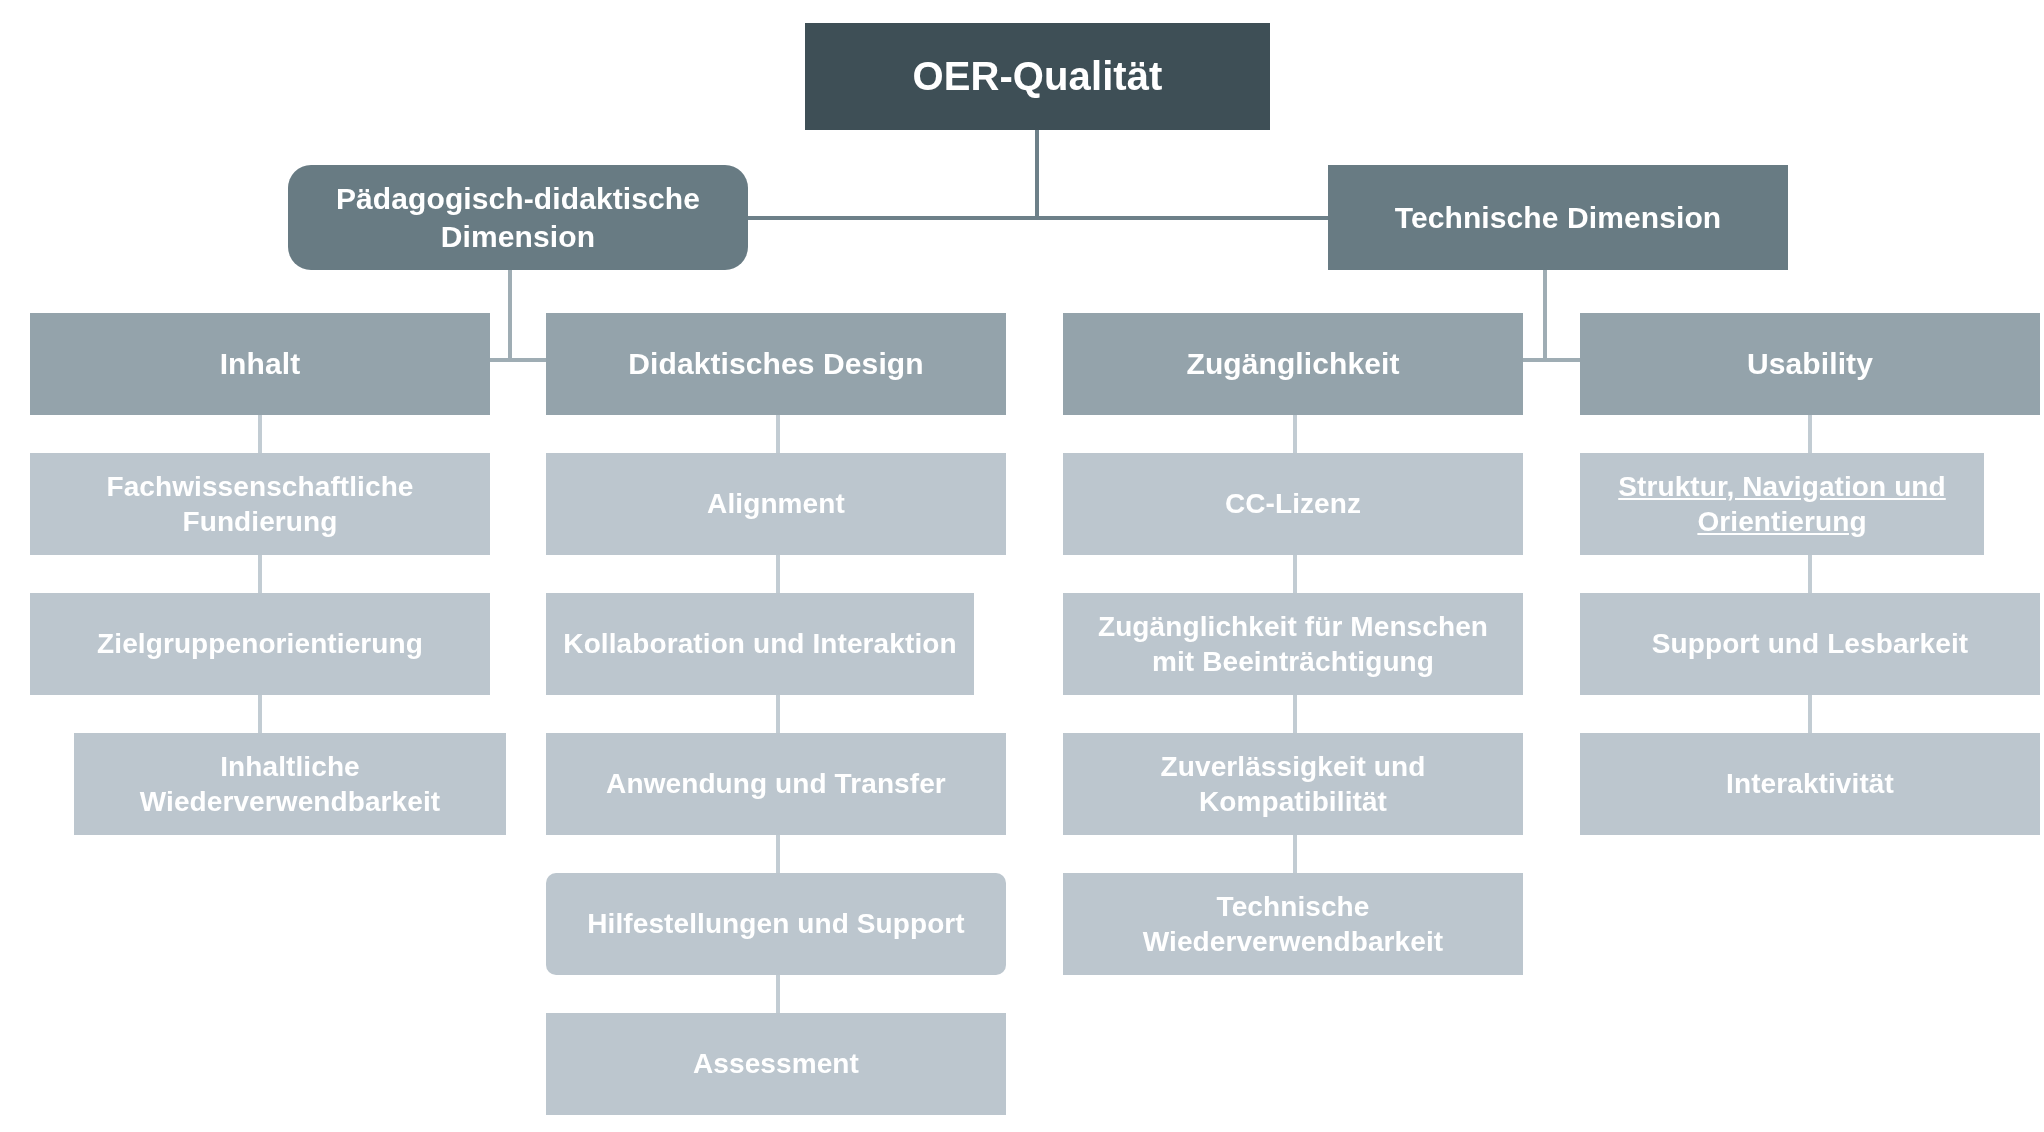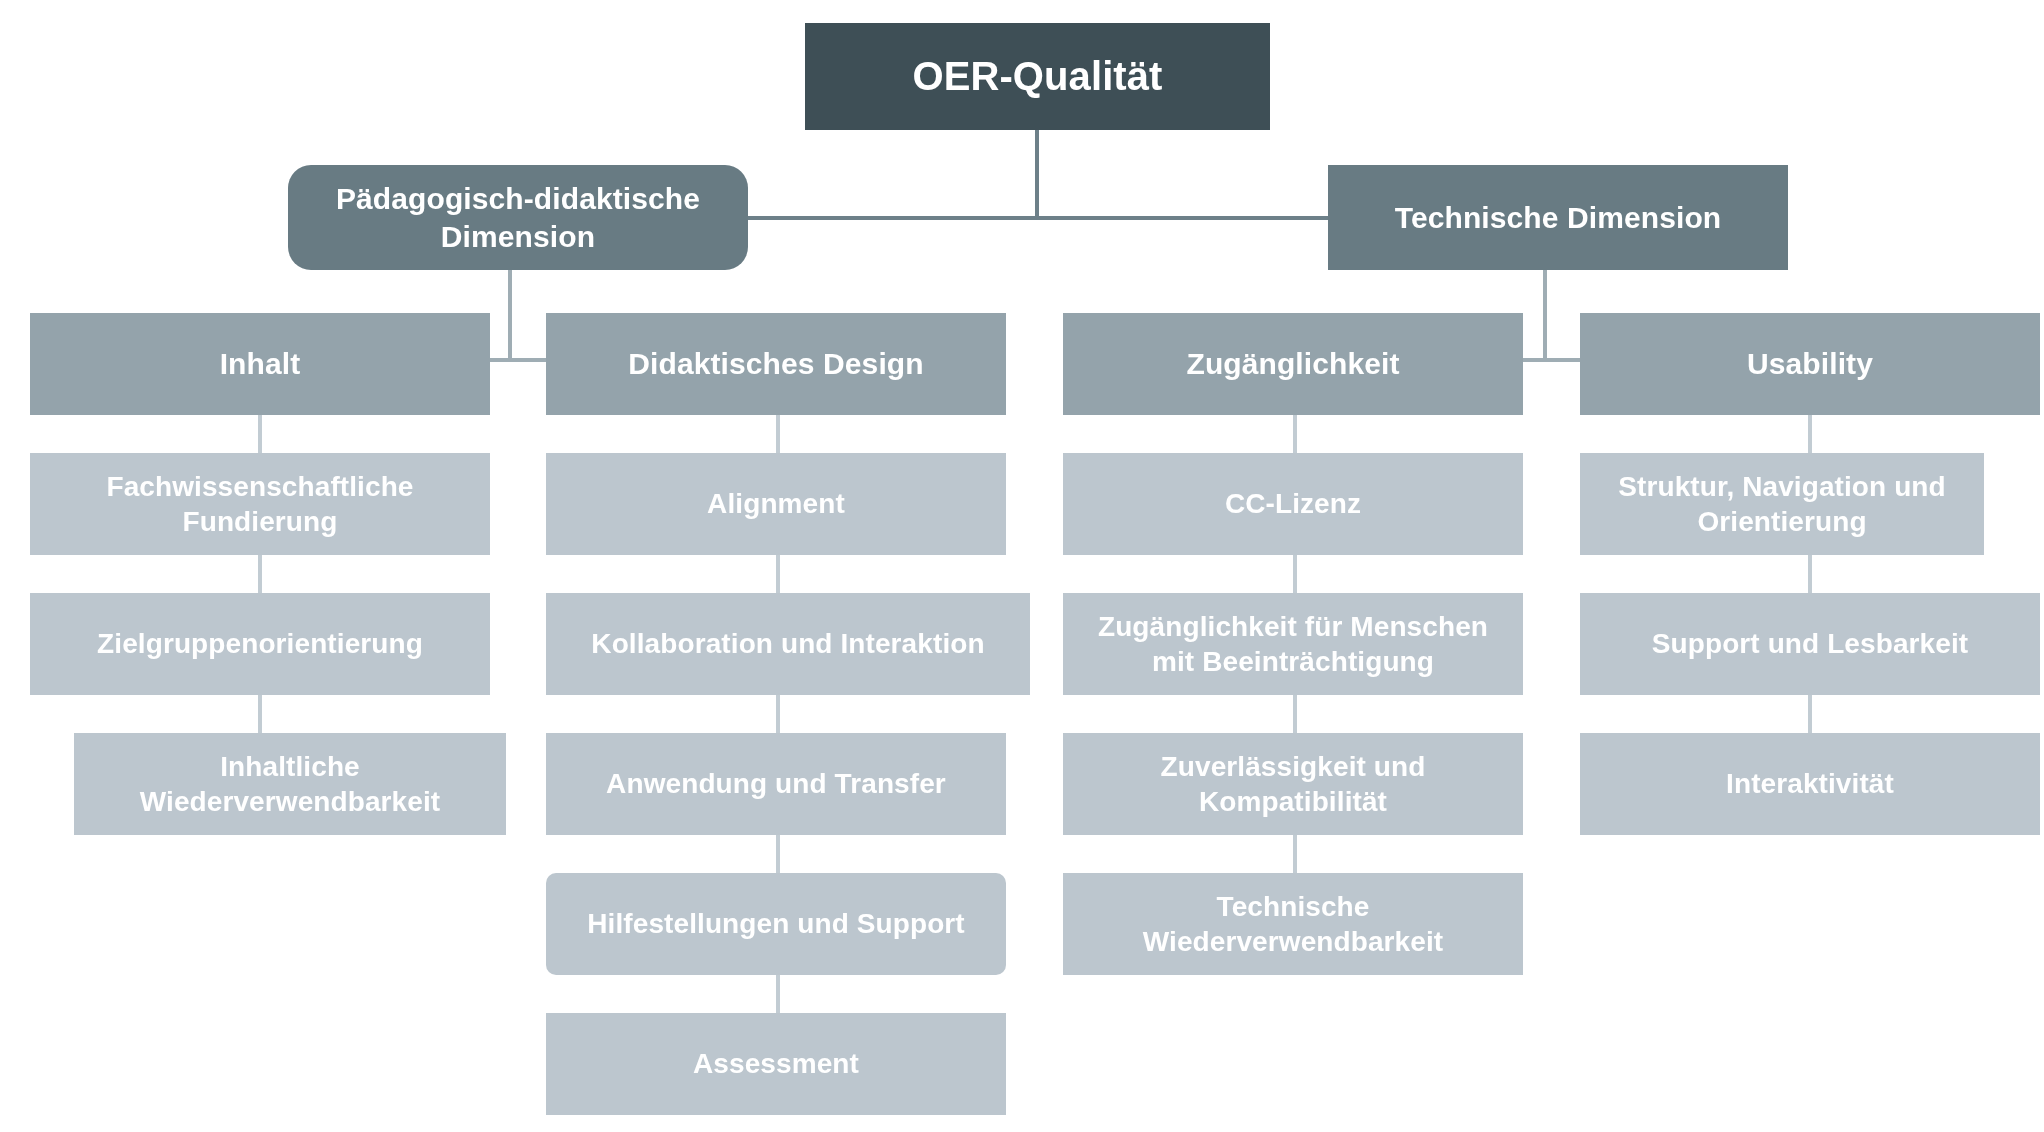--- a/index.html
+++ b/index.html
@@ -91,27 +91,27 @@
   <div class="node lvl3" style="left:30px; top:313px; width:460px; height:102px;">Inhalt</div>
   <div class="node lvl3" style="left:546px; top:313px; width:460px; height:102px;">Didaktisches Design</div>
   <div class="node lvl3" style="left:1063px; top:313px; width:460px; height:102px;">Zugänglichkeit</div>
   <div class="node lvl3" style="left:1580px; top:313px; width:460px; height:102px;">Usability</div>
 
   <div class="node lvl4" style="left:30px; top:453px; width:460px; height:102px;">Fachwissenschaftliche Fundierung</div>
   <div class="node lvl4" style="left:30px; top:593px; width:460px; height:102px;">Zielgruppenorientierung</div>
   <div class="node lvl4" style="left:30px; top:733px; width:432px; height:102px;margin-left:44px;">Inhaltliche Wiederverwendbarkeit</div>
 
   <div class="node lvl4" style="left:546px; top:453px; width:460px; height:102px;">Alignment</div>
-  <div class="node lvl4" style="left:546px; top:593px; width:484px; height:102px;">Kollaboration und Interaktion</div>
+  <div class="node lvl4" style="left:546px; top:593px; width:428px; height:102px;">Kollaboration und Interaktion</div>
   <div class="node lvl4" style="left:546px; top:733px; width:460px; height:102px;">Anwendung und Transfer</div>
   <div class="node lvl4" style="left:546px; top:873px; width:460px; height:102px;border-radius:10px;">Hilfestellungen und Support</div>
   <div class="node lvl4" style="left:546px; top:1013px; width:460px; height:102px;text-align:right;">Assessment</div>
 
   <div class="node lvl4" style="left:1063px; top:453px; width:460px; height:102px;">CC-Lizenz</div>
   <div class="node lvl4" style="left:1063px; top:593px; width:460px; height:102px;">Zugänglichkeit für Menschen mit Beeinträchtigung</div>
   <div class="node lvl4" style="left:1063px; top:733px; width:460px; height:102px;">Zuverlässigkeit und Kompatibilität</div>
   <div class="node lvl4" style="left:1063px; top:873px; width:460px; height:102px;">Technische Wiederverwendbarkeit</div>
 
-  <div class="node lvl4" style="left:1580px; top:453px; width:404px; height:102px;">Struktur, Navigation und Orientierung</div>
+  <div class="node lvl4" style="left:1580px; top:453px; width:404px; height:102px;text-decoration:underline;">Struktur, Navigation und Orientierung</div>
   <div class="node lvl4" style="left:1580px; top:593px; width:460px; height:102px;">Support und Lesbarkeit</div>
   <div class="node lvl4" style="left:1580px; top:733px; width:460px; height:102px;">Interaktivität</div>
 
 </div>
 
 </body></html>

